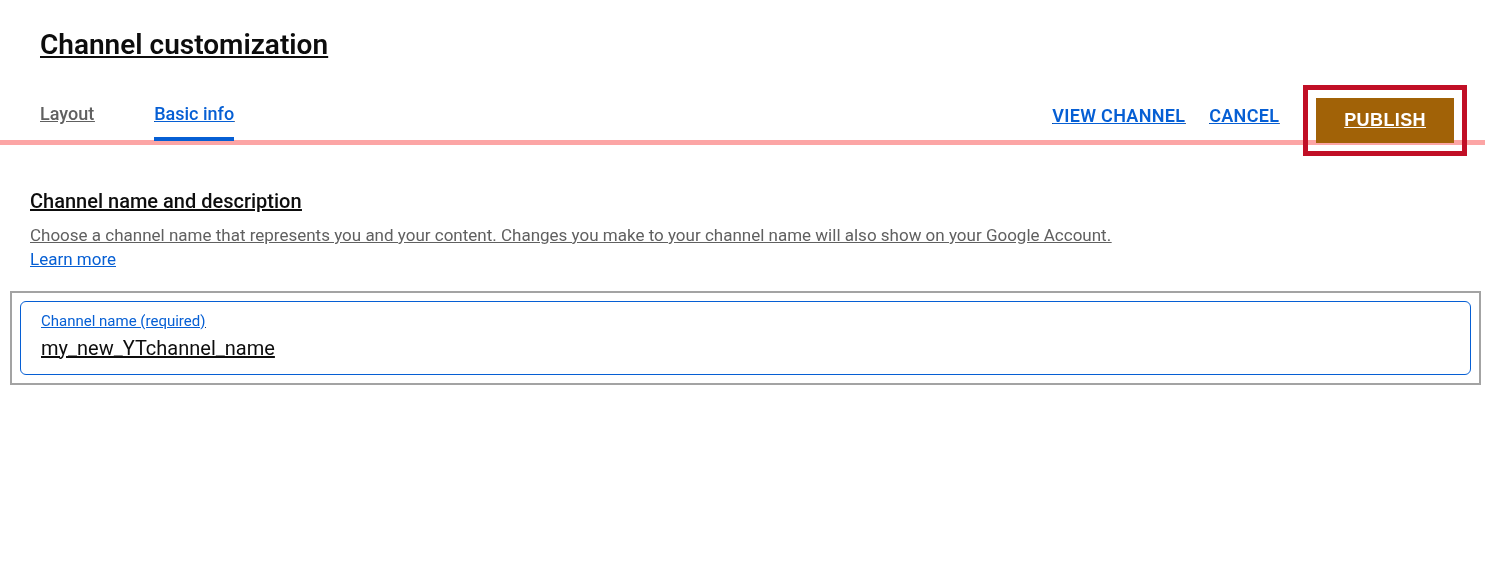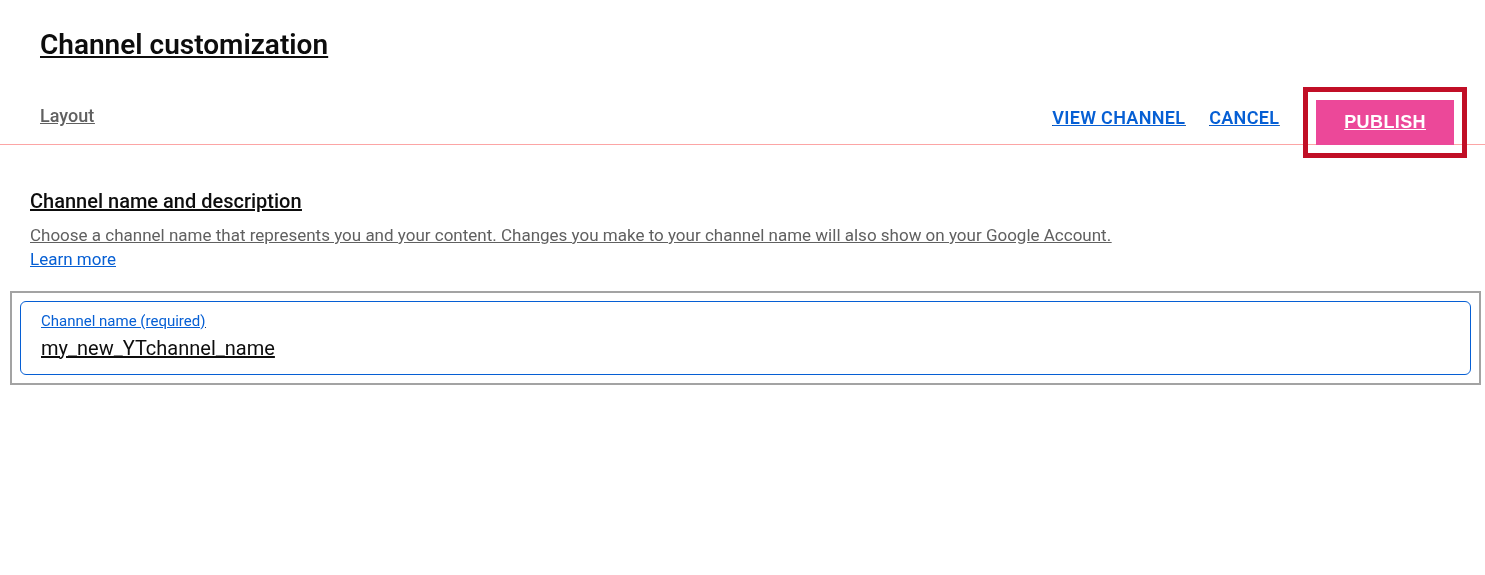--- a/index.html
+++ b/index.html
@@ -13,21 +13,21 @@
       font-size: 28px;
       font-weight: 600;
       color: #0d0d0d;
       padding: 28px 0 0 40px;
     }
     .topbar {
       display: flex;
       justify-content: space-between;
       align-items: flex-end;
       padding: 0 0 0 40px;
-      border-bottom: 1px solid #fca5a5;
+      border-bottom: 5px solid #fca5a5;
       margin-top: 30px;
       height: 54px;
     }
     .tabs {
       display: flex;
       gap: 60px;
       height: 100%;
     }
     .tab {
       font-size: 18px;
@@ -64,21 +64,21 @@
       letter-spacing: .3px;
       cursor: pointer;
     }
     .primary-btn-wrap {
       border: 5px solid #c10f26;
       padding: 8px;
       margin-top: -14px;
       margin-bottom: -24px;
     }
     .primary-btn {
-      background: #ec4899;
+      background: #a16207;
       color: #fff;
       font-size: 18px;
       font-weight: 600;
       letter-spacing: .4px;
       padding: 12px 28px;
       cursor: pointer;
       border: none;
     }
     .content { padding: 44px 24px 0 30px; }
     .section-title {
@@ -136,20 +136,21 @@
     .desc-wrap { margin-top: 40px; padding: 0 0; }
   </style>
 </head>
 <body>
 
 <h1 class="page-title">Channel customization</h1>
 
 <div class="topbar">
   <div class="tabs">
     <div class="tab">Layout</div>
+    <div class="tab active">Basic info</div>
   </div>
   <div class="actions">
     <span class="link-btn">VIEW CHANNEL</span>
     <span class="link-btn">CANCEL</span>
     <span class="primary-btn-wrap">
       <button class="primary-btn">PUBLISH</button>
     </span>
   </div>
 </div>
 

